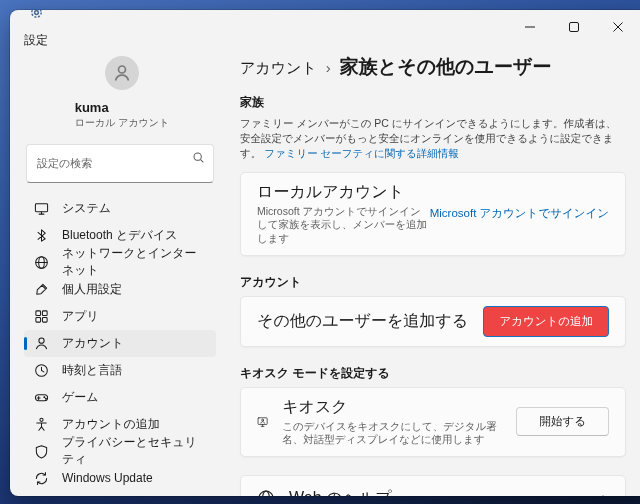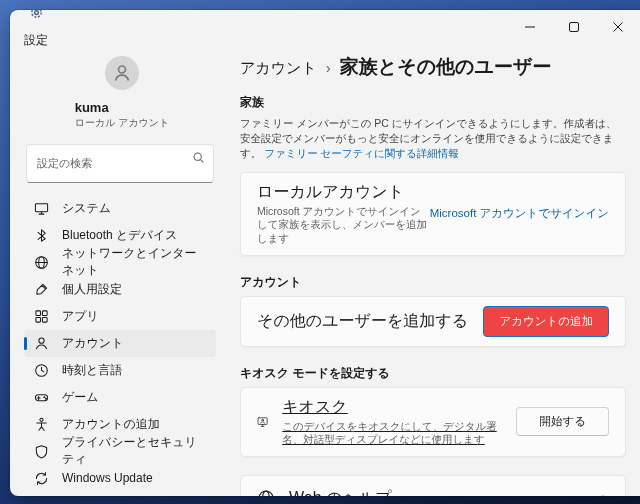--- a/index.html
+++ b/index.html
@@ -71,21 +71,21 @@
   .link-action { font-size:11.5px; color:#0066b4; white-space:nowrap; cursor:pointer; }
   .btn-primary {
     background:#ef4444; color:#fff; border:1px solid #1473c5; border-radius:4px;
     font-size:11.5px; font-family:inherit; padding:7px 15px; cursor:default; white-space:nowrap;text-align:center;
   }
   .btn-secondary {
     background:#fbfbfb; color:#1b1b1b; border:1px solid #d2d2d2; border-bottom-color:#bdbdbd;
     border-radius:4px; font-size:11.5px; font-family:inherit; padding:6px 22px; cursor:default; white-space:nowrap;
   }
   .card-left { display:flex; align-items:center; gap:14px; }
-  .card-left .stack { max-width:310px;text-decoration:underline; }
+  .card-left .stack { max-width:310px; }
   .web-help { display:block; padding:0; margin-bottom:0; }
   .web-help-header { display:flex; align-items:center; justify-content:space-between; padding:12px 16px; }
 </style>
 </head>
 <body>
 
 <div class="desktop">
   <div class="window">
 
     <div class="titlebar">

